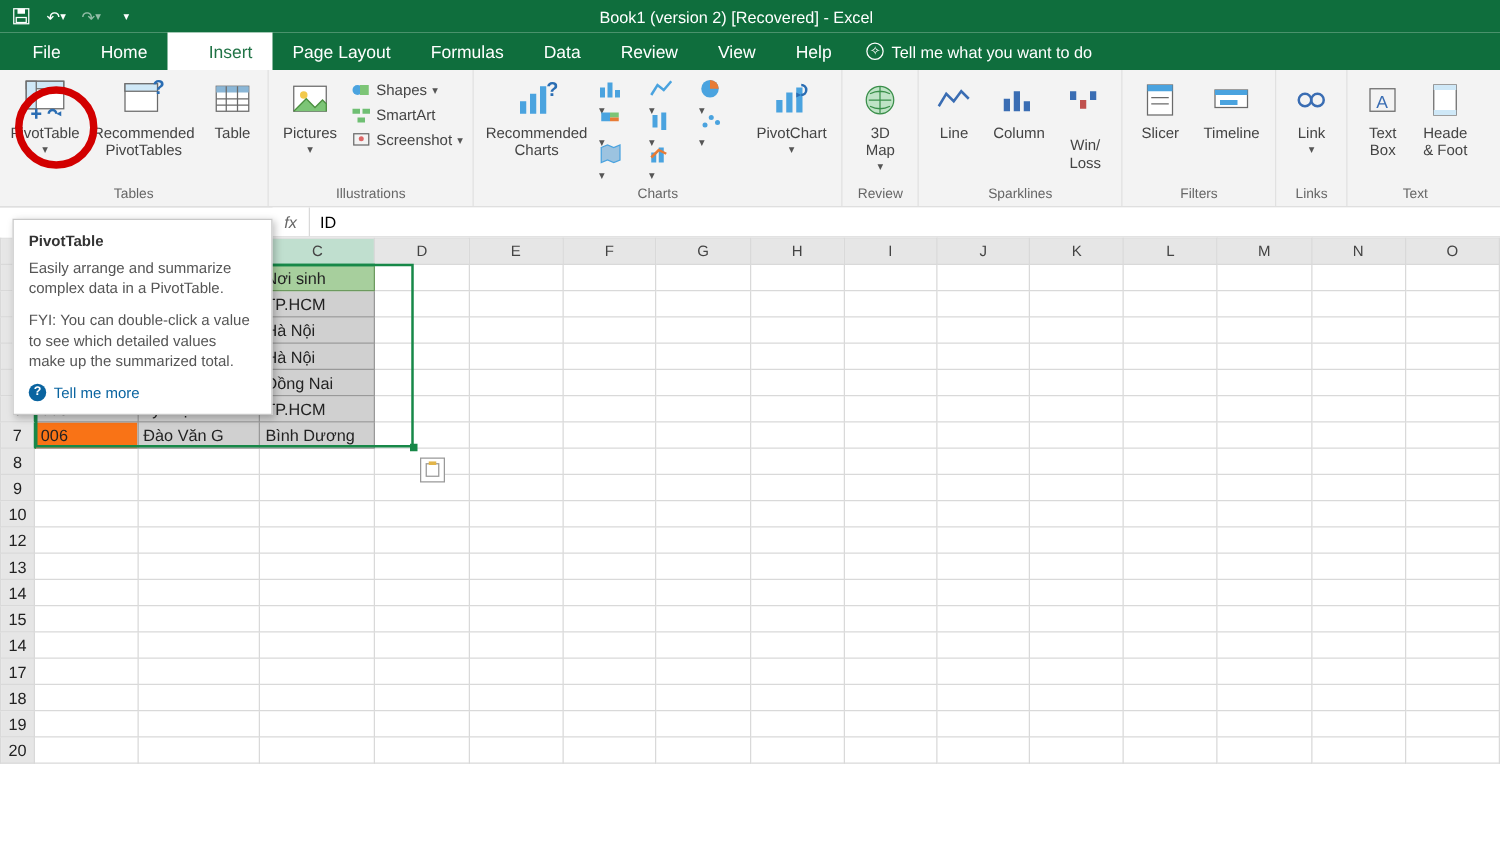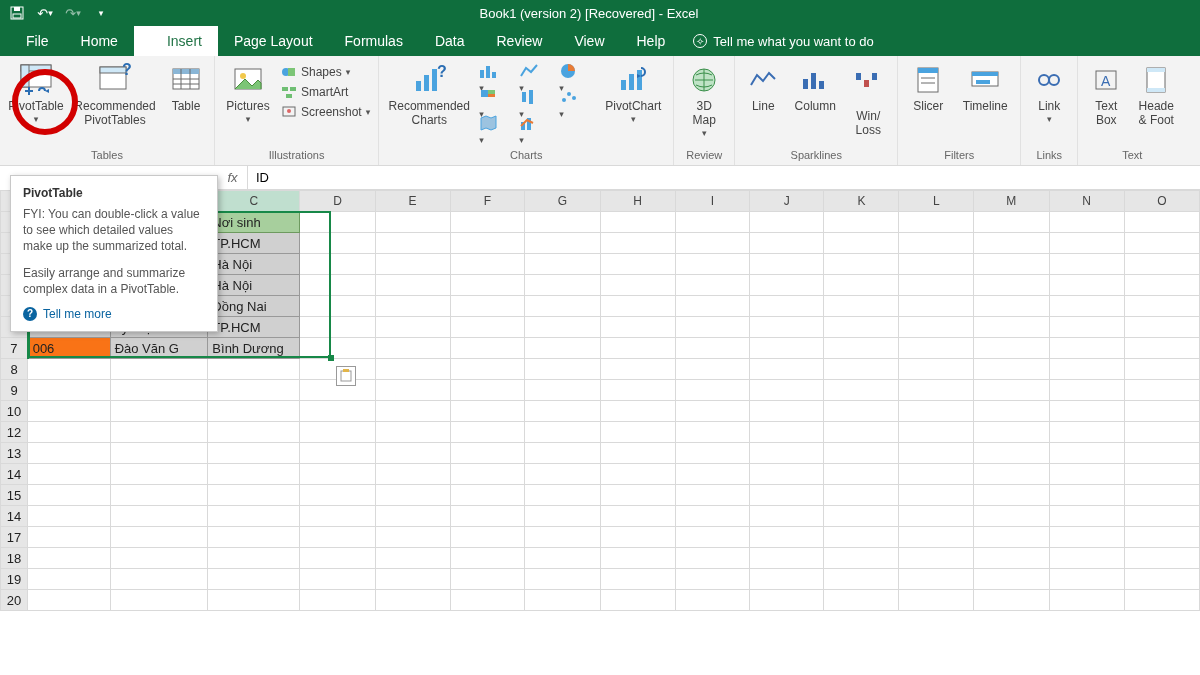--- a/index.html
+++ b/index.html
@@ -384,22 +384,22 @@
 
 <div class="circle-highlight"></div>
 
 <div class="fx-bar" style="margin-left:218px;">
   <div class="fx-sym">fx</div>
   <div class="fx-input">ID</div>
 </div>
 
 <div class="tooltip">
   <h4>PivotTable</h4>
+  <p>Easily arrange and summarize complex data in a PivotTable.</p>
   <p>FYI: You can double-click a value to see which detailed values make up the summarized total.</p>
-  <p>Easily arrange and summarize complex data in a PivotTable.</p>
   <div class="more">
     <span class="qmark">?</span>
     <span>Tell me more</span>
   </div>
 </div>
 
 <div class="grid-wrap" style="height:480px;">
 
 <table class="grid" id="grid">
   <colgroup>

